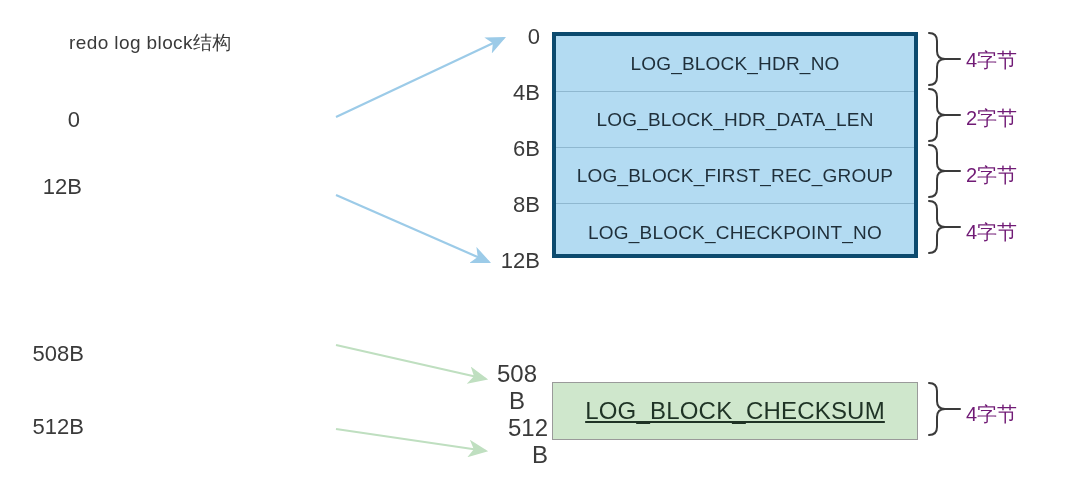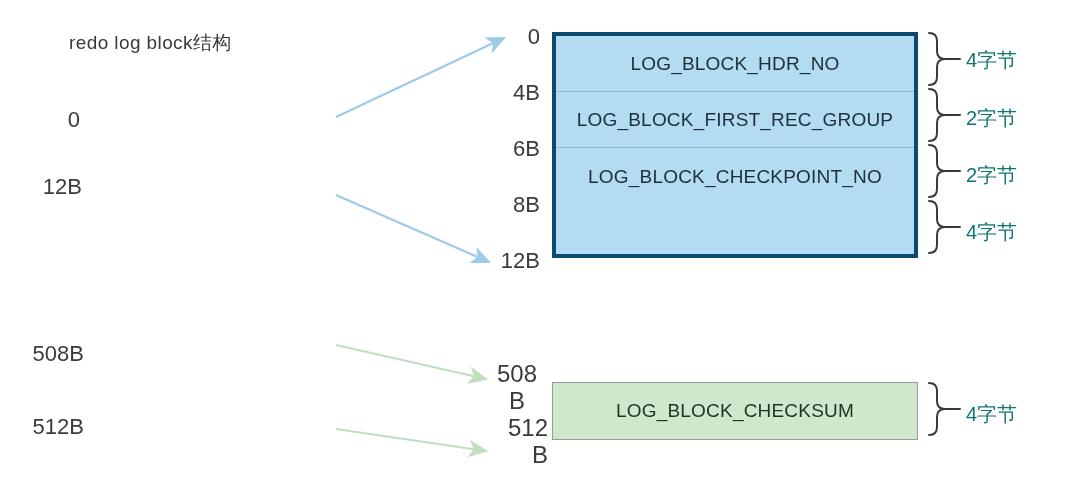--- a/index.html
+++ b/index.html
@@ -118,38 +118,39 @@
     left: 552px;
     top: 382px;
     width: 366px;
     height: 58px;
     background: #cfe7cc;
     border: 1px solid #9a9a9a;
     box-sizing: border-box;
     display: flex;
     align-items: center;
     justify-content: center;
-    font-size: 19px;
+    font-size: 24px;
     color: #1f3325;
     letter-spacing: 0.2px;
+    text-decoration: underline;
   }
   .chk-offset {
     font-size: 24px;
     color: #3a3a3a;
     text-align: center;
     line-height: 27px;
     white-space: nowrap;
   }
   #coff-508 { left: 486px; top: 360px; width: 62px; }
   #coff-512 { left: 486px; top: 414px; width: 62px; text-align: right; }
 
   
   .size-label {
     font-size: 20px;
-    color: #0f766e;
+    color: #701a75;
     white-space: nowrap;
   }
   #sz-1 { left: 966px; top: 47px; }
   #sz-2 { left: 966px; top: 105px; }
   #sz-3 { left: 966px; top: 162px; }
   #sz-4 { left: 966px; top: 219px; }
   #sz-5 { left: 966px; top: 401px; }
 
   
   #overlay {
@@ -173,20 +174,21 @@
 
 
   <div class="abs tbl-offset" id="toff-0">0</div>
   <div class="abs tbl-offset" id="toff-4b">4B</div>
   <div class="abs tbl-offset" id="toff-6b">6B</div>
   <div class="abs tbl-offset" id="toff-8b">8B</div>
   <div class="abs tbl-offset" id="toff-12b">12B</div>
 
   <div class="abs" id="hdr-table">
     <div class="hdr-row">LOG_BLOCK_HDR_NO</div>
+    <div class="hdr-row">LOG_BLOCK_HDR_DATA_LEN</div>
     <div class="hdr-row">LOG_BLOCK_FIRST_REC_GROUP</div>
     <div class="hdr-row">LOG_BLOCK_CHECKPOINT_NO</div>
   </div>
 
   <div class="abs chk-offset" id="coff-508">
     <div>508</div>
     <div>B</div>
   </div>
   <div class="abs chk-offset" id="coff-512">
     <div>512</div>

